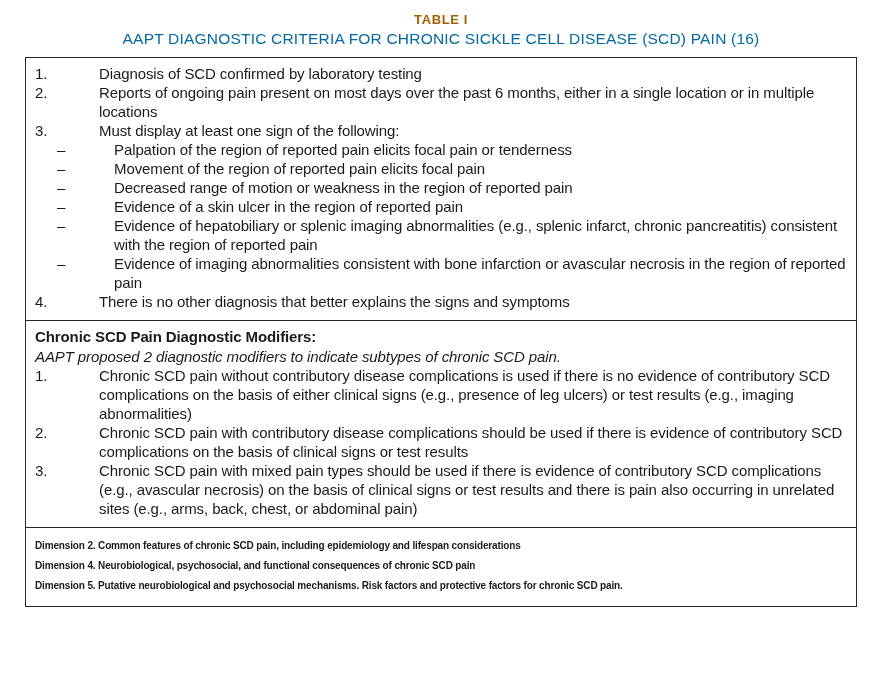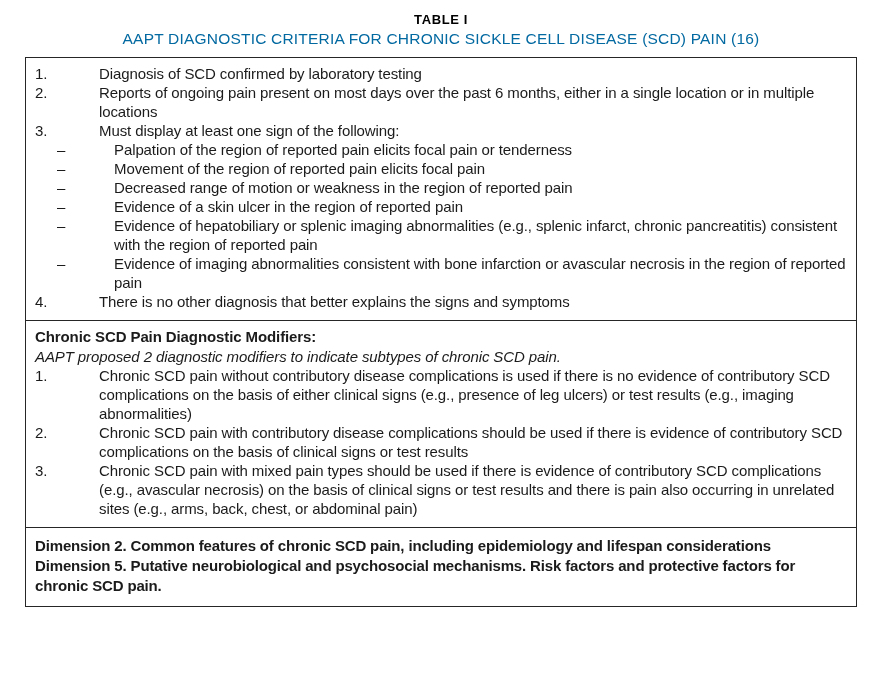--- a/index.html
+++ b/index.html
@@ -17,21 +17,21 @@
   .page {
     padding-top: 12px;
   }
   .caption {
     text-align: center;
   }
   .table-label {
     font-size: 13px;
     font-weight: bold;
     letter-spacing: 0.6px;
-    color: #000000;
+    color: #a16207;
   }
   .table-title {
     margin-top: 3px;
     font-size: 15.5px;
     letter-spacing: 0.2px;
     color: #0369a1;
   }
   .box {
     width: 830px;
     margin: 9px auto 0 auto;
@@ -72,21 +72,21 @@
   }
   .intro {
     font-style: italic;
   }
   .sec-dims {
     padding-top: 8px;
     padding-bottom: 10px;
   }
   .dim-line {
     font-weight: bold;
-    font-size: 15px;
+    font-size: 10px;
     letter-spacing: -0.15px;
     line-height: 20px;
   }
 </style>
 </head>
 <body>
 
 <div class="page">
 
   <div class="caption">
@@ -157,17 +157,18 @@
         <span class="txt">Chronic SCD pain with contributory disease complications should be used if there is evidence of contributory SCD complications on the basis of clinical signs or test results</span>
       </div>
       <div class="li">
         <span class="num">3.</span>
         <span class="txt">Chronic SCD pain with mixed pain types should be used if there is evidence of contributory SCD complications (e.g., avascular necrosis) on the basis of clinical signs or test results and there is pain also occurring in unrelated sites (e.g., arms, back, chest, or abdominal pain)</span>
       </div>
     </section>
 
     <section class="sec sec-dims">
       <div class="dim-line">Dimension 2. Common features of chronic SCD pain, including epidemiology and lifespan considerations</div>
+      <div class="dim-line">Dimension 4. Neurobiological, psychosocial, and functional consequences of chronic SCD pain</div>
       <div class="dim-line">Dimension 5. Putative neurobiological and psychosocial mechanisms. Risk factors and protective factors for chronic SCD pain.</div>
     </section>
 
   </div>
 </div>
 
 </body></html>

